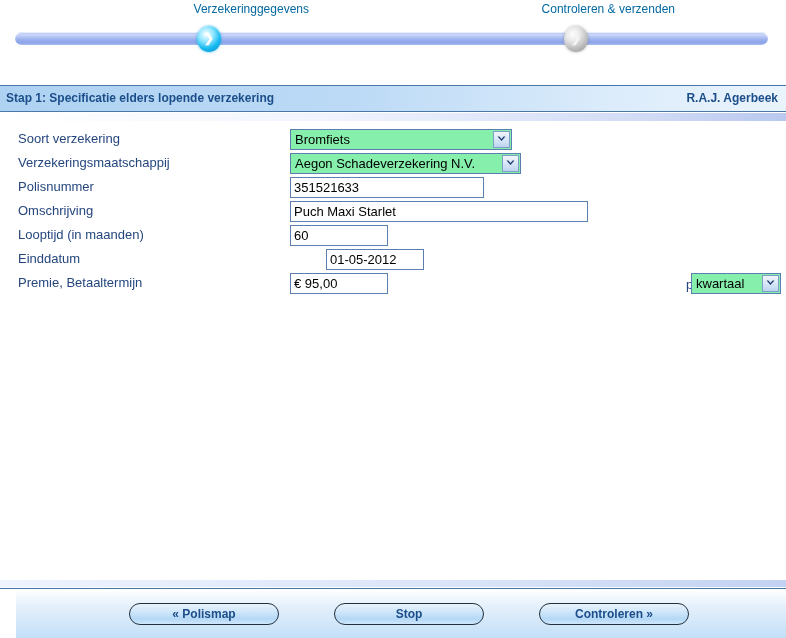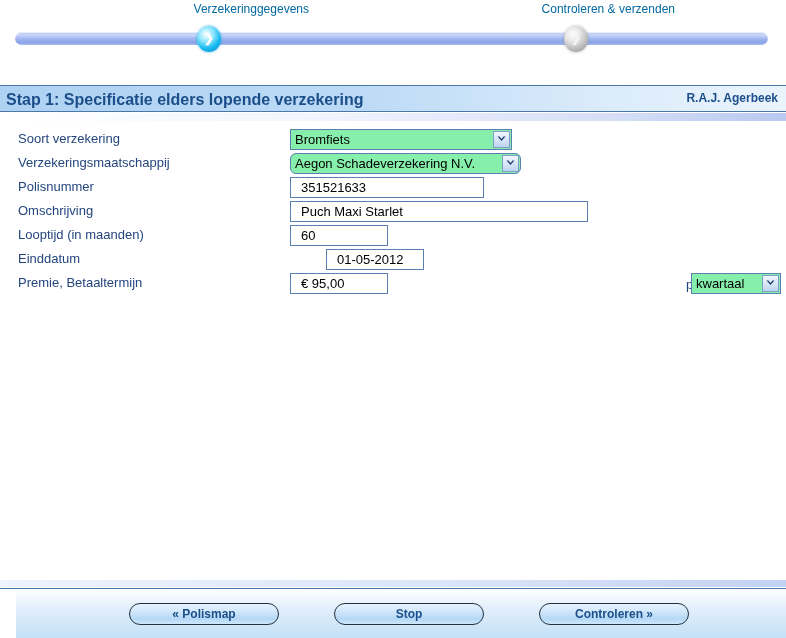--- a/index.html
+++ b/index.html
@@ -89,21 +89,21 @@
     width: 786px;
     height: 26px;
     background: linear-gradient(to right, #aed2f2 0%, #bcdaf6 45%, #dcecfb 78%, #eaf4fd 100%);
     border-bottom: 1px solid #4a77a8;
     box-sizing: border-box;
   }
   #section-title {
     position: absolute;
     left: 6px;
     top: 5px;
-    font-size: 16px;
+    font-size: 12px;
     font-weight: bold;
     color: #1c4e8a;
     white-space: nowrap;
   }
   #section-user {
     position: absolute;
     right: 8px;
     top: 5px;
     font-size: 12px;
     font-weight: bold;
@@ -142,21 +142,21 @@
     top: 0;
   }
   .txt {
     box-sizing: border-box;
     height: 21px;
     border: 1px solid #5a7fb0;
     background: #ffffff;
     font-family: "Liberation Sans", sans-serif;
     font-size: 13px;
     color: #000000;
-    padding: 1px 2px 1px 10px;
+    padding: 1px 2px 1px 3px;
     outline: none;
     border-radius: 0;
   }
   .sel {
     position: relative;
     box-sizing: border-box;
     height: 21px;
     border: 1px solid #5a7fb0;
     background: #86efac;
     font-size: 13px;
@@ -185,21 +185,21 @@
   .inline-text {
     position: absolute;
     top: 4px;
     font-size: 13px;
     color: #24467d;
     margin-left: 20px;
   }
 
   
   #sel-soort      { width: 222px; }
-  #sel-maatschappij { width: 231px; border-radius: 6px; }
+  #sel-maatschappij { width: 231px; }
   #txt-polisnummer{ width: 194px; }
   #txt-omschrijving { width: 298px; }
   #txt-looptijd   { width: 98px; }
   #txt-einddatum  { width: 98px; margin-left: 36px; }
   #txt-premie     { width: 98px; }
   #per-text       { left: 376px; }
   #sel-termijn    { position:absolute; left: 401px; top: 0; width: 90px; }
 
   
   #footer-rule {

